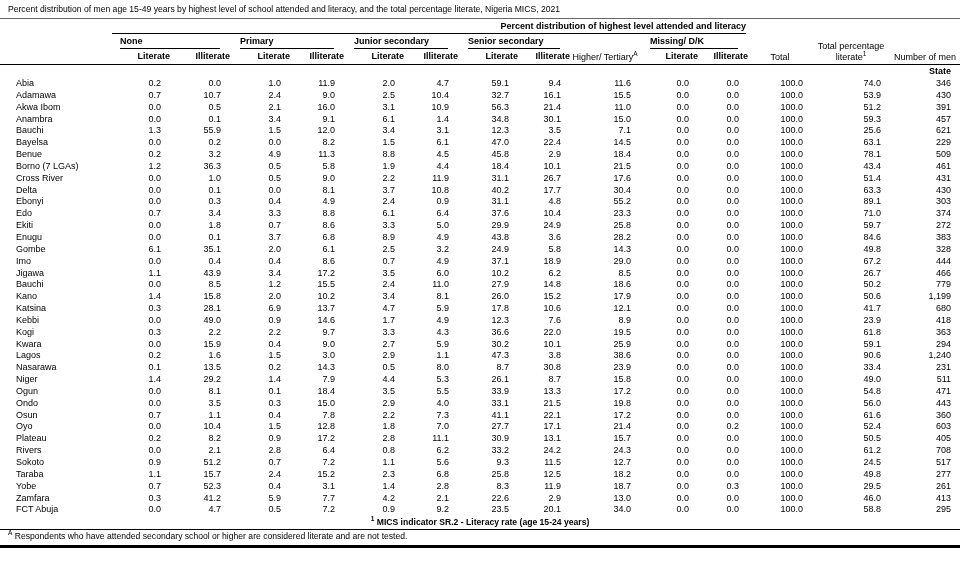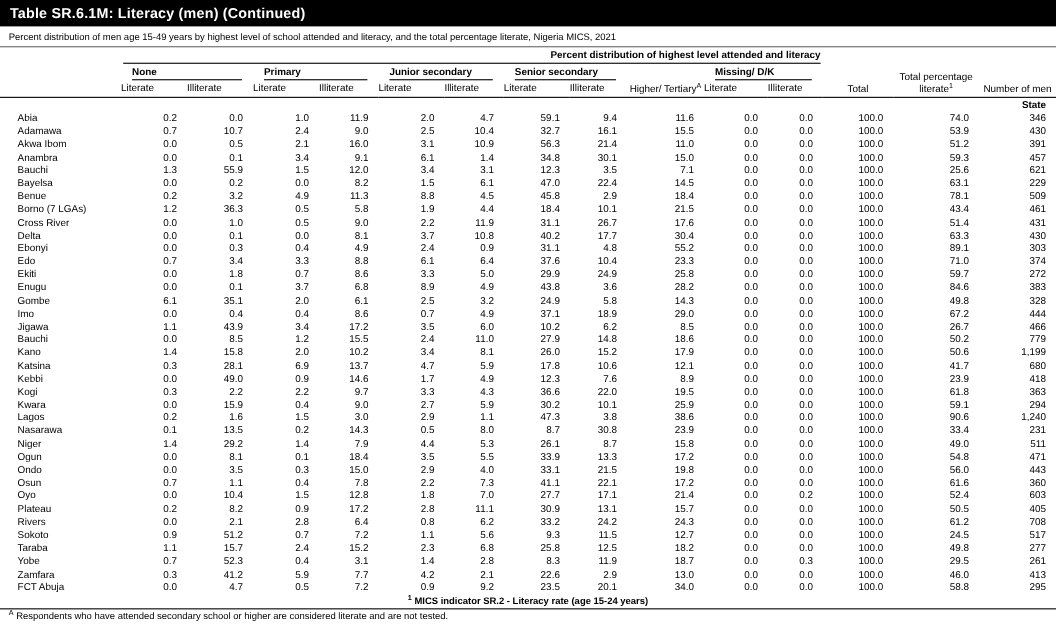--- a/index.html
+++ b/index.html
@@ -20,43 +20,40 @@
   .spanner-cell div{
     font-weight:bold;border-bottom:1px solid #000;margin:0 2px;
     padding:2px 0 2px;text-align:right;
   }
   .grp div{
     font-weight:bold;border-bottom:1px solid #000;margin:0 10px;
     padding:2px 0 2px;text-align:left;white-space:nowrap;
   }
   .plain{text-align:center;padding-bottom:2px;line-height:10.5px;}
   .hb{border-bottom:1px solid #000;}
-  .sub-th{text-align:left;padding:2px 0 3px;}
+  .sub-th{text-align:right;padding:2px 0 3px;font-weight:bold;}
   td{
     text-align:right;padding:0 9px 0 0;line-height:11.85px;
     white-space:nowrap;overflow:hidden;
   }
   td.state{text-align:left;padding:0 0 0 16px;}
   tr.section td{font-weight:bold;padding-left:4px;line-height:13px;}
   .fn1{
     border-bottom:1px solid #000;text-align:center;font-weight:bold;
     font-size:8.6px;padding:1px 0 2px;
   }
   .fn2{font-size:8.6px;padding:1px 8px 2px;}
   .bottom-bar{height:3px;background:#000;margin-top:2px;}
   sup{font-size:6.5px;line-height:0;}
 </style>
 </head>
 <body>
 
 <div class="page">
 
-  <div class="title-bar" style="background: rgb(0, 0, 0); color: rgb(255, 255, 255);">
-    <span>Table SR.6.1M: Literacy (men) (Continued)</span>
-  </div>
 
   <div class="subtitle">Percent distribution of men age 15-49 years by highest level of school attended and literacy, and the total percentage literate, Nigeria MICS, 2021</div>
 
   <table>
     <colgroup>
       <col style="width:110px">
         <col style="width:60px">
         <col style="width:60px">
       <col style="width:60px">
         <col style="width:54px">

